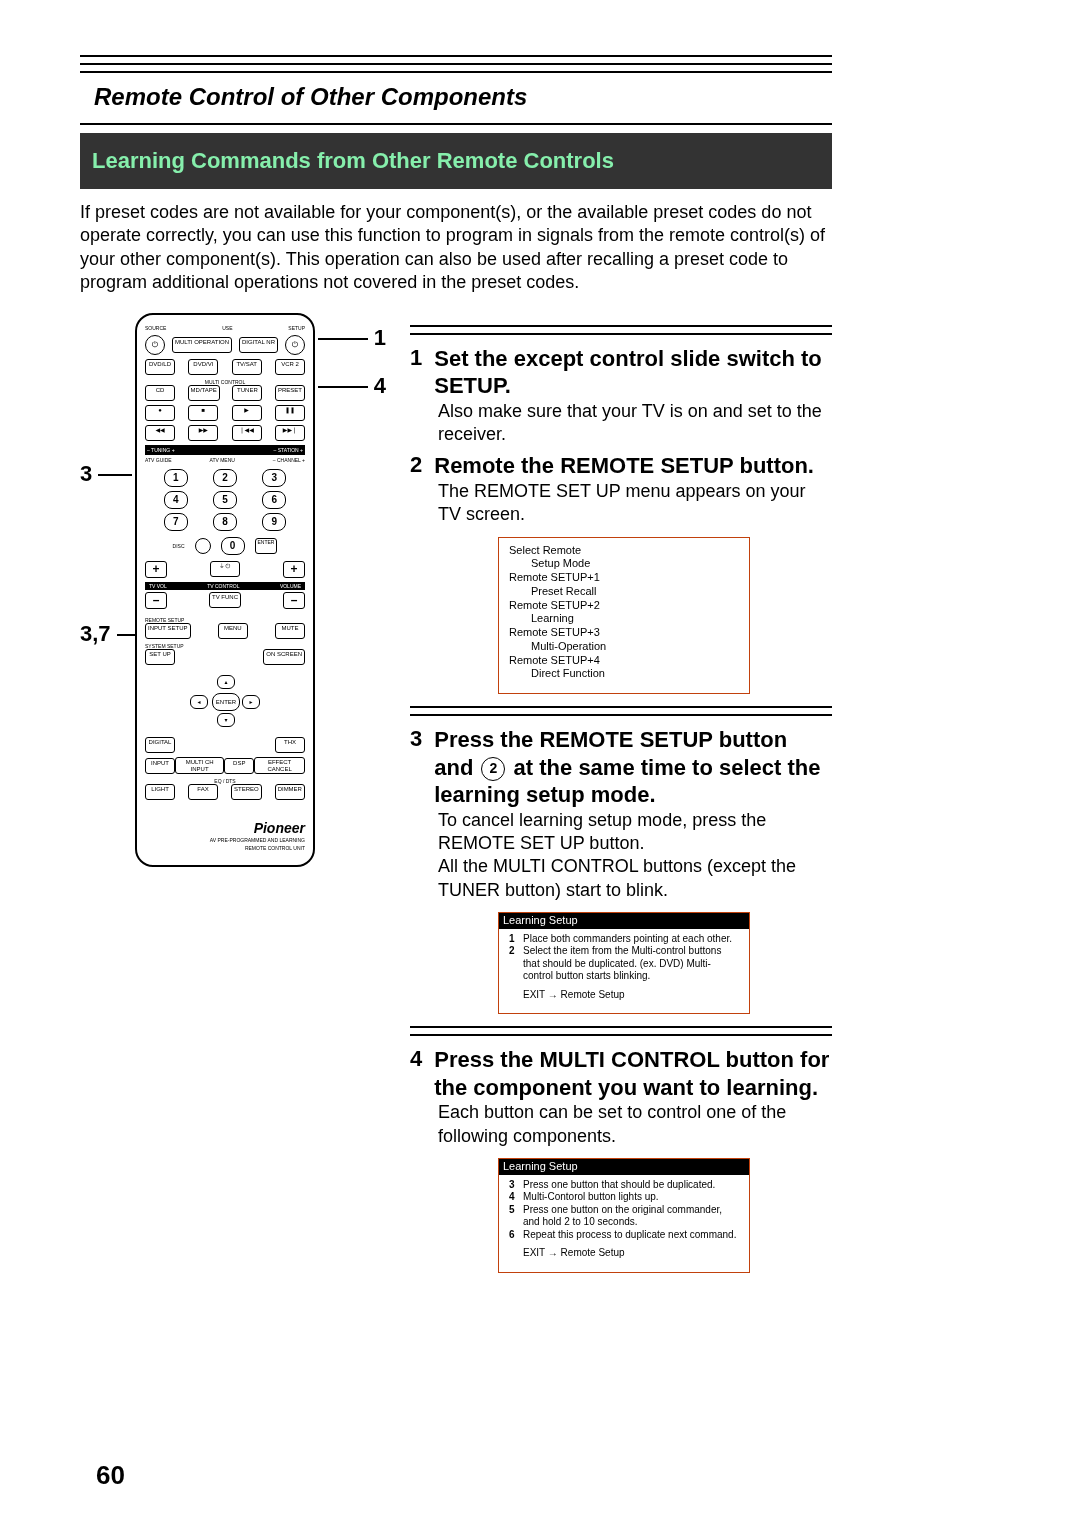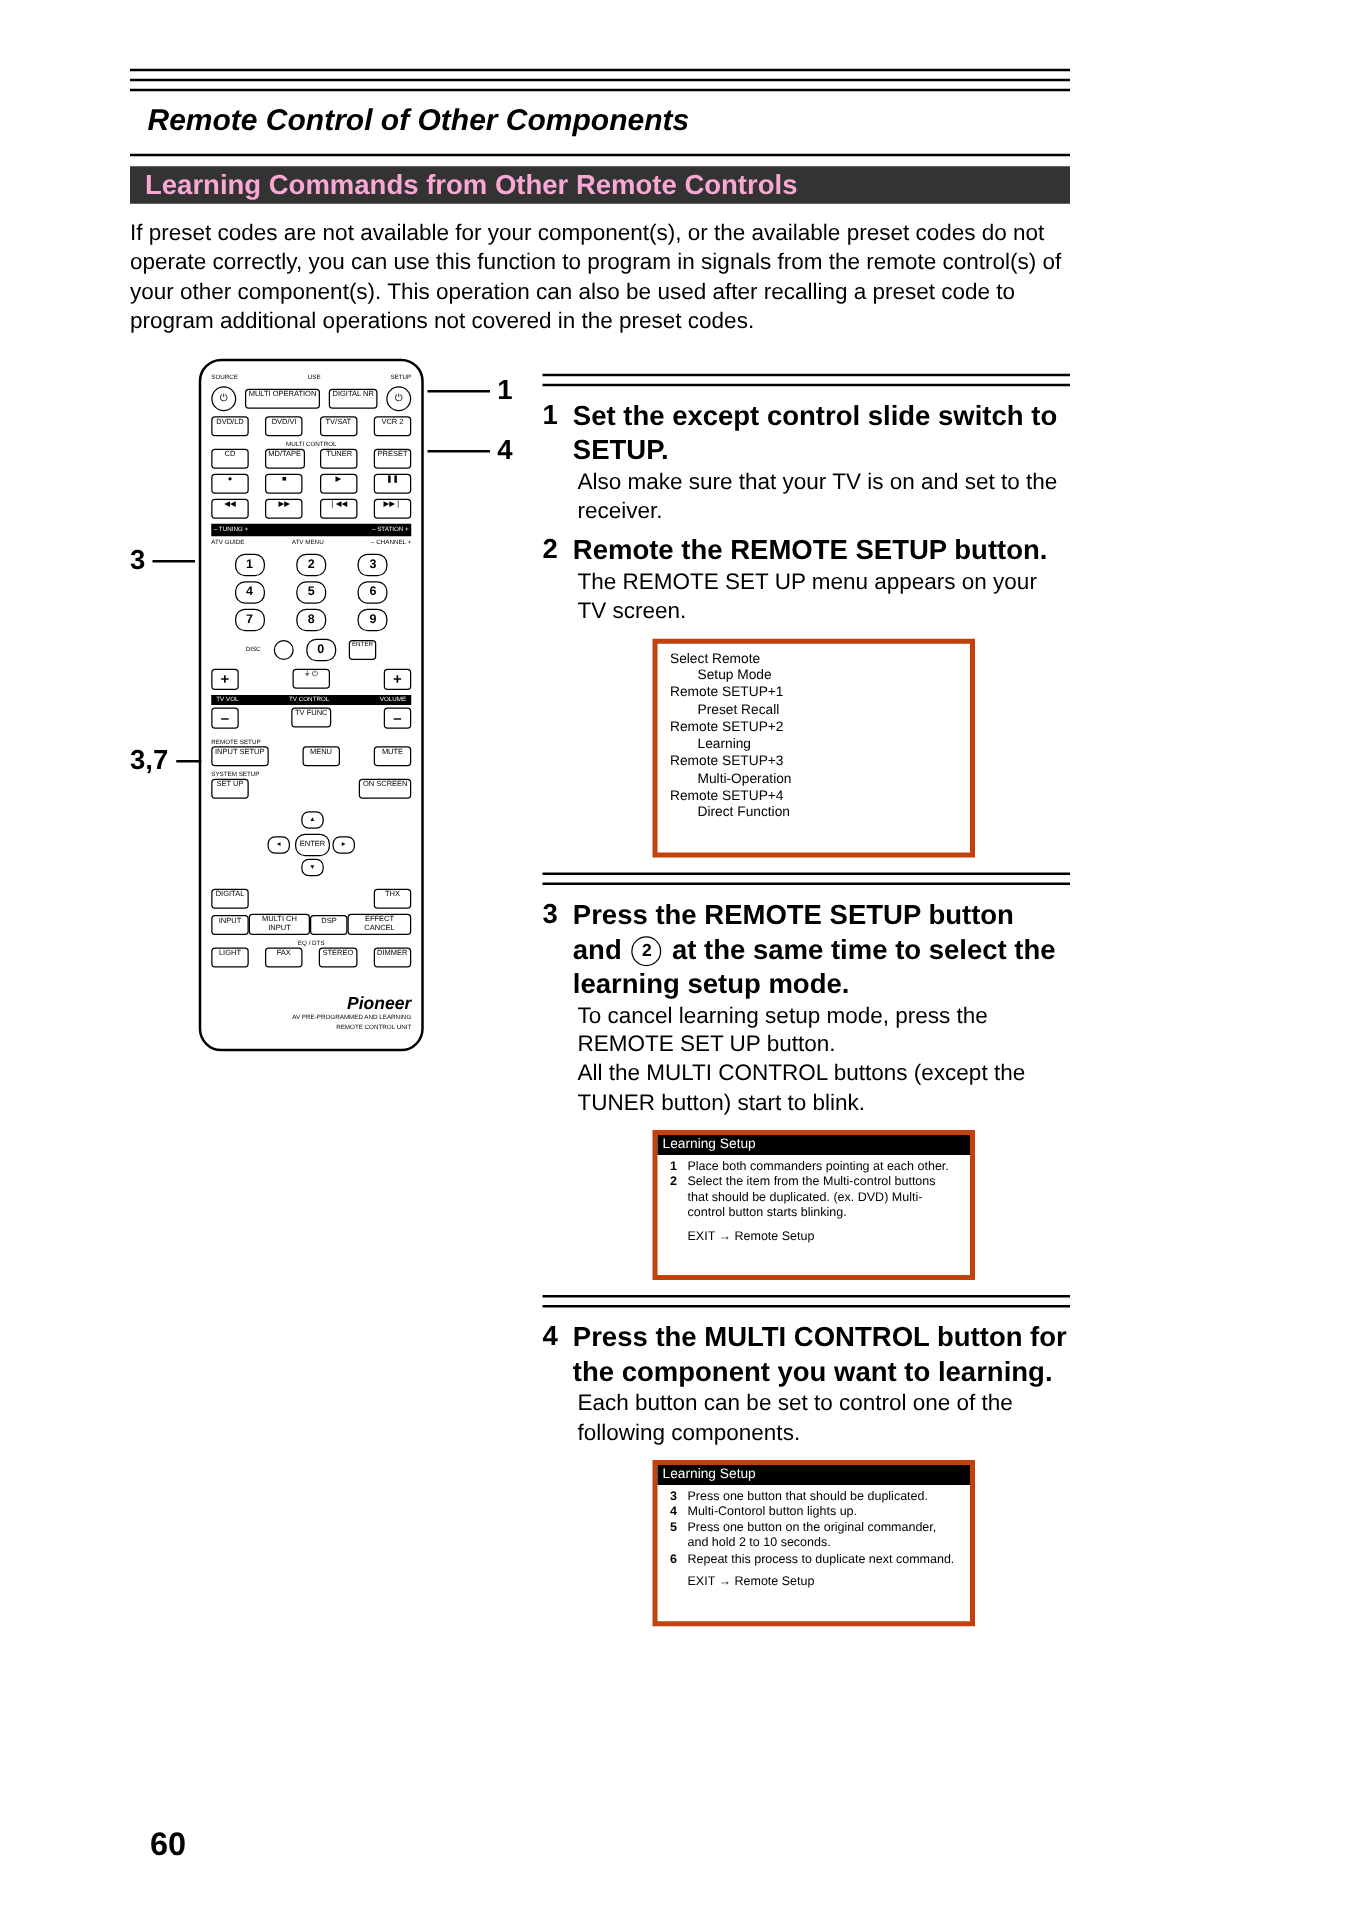--- a/index.html
+++ b/index.html
@@ -8,44 +8,43 @@
     font-family: Arial, Helvetica, sans-serif;
     color: #000;
     width: 1080px;
   }
   .page {
     box-sizing: border-box;
     width: 912px;
     min-height: 1526px;
     padding: 55px 80px 80px 80px;
     position: relative;
-    margin-left: 24px;
   }
   .top-rule-box {
     border-top: 2px solid #000;
     border-bottom: 2px solid #000;
     height: 6px;
     margin-bottom: 6px;
   }
   .header-box {
     border-top: 2px solid #000;
     border-bottom: 2px solid #000;
     padding: 10px 14px 12px 14px;
   }
   .header-title {
     font-weight: bold;
     font-style: italic;
     font-size: 24px;
   }
   .section-title-bar {
     background: #333;
-    color: #f9a8d4;
+    color: #86efac;
     font-weight: bold;
     font-size: 22px;
-    padding: 2px 12px;
+    padding: 15px 12px;
     margin-top: 8px;
   }
   .intro {
     font-size: 18px;
     line-height: 1.3;
     margin-top: 12px;
   }
   .content {
     display: flex;
     gap: 30px;
@@ -148,23 +147,23 @@
     align-items:center; justify-content:center; font-size:14px; font-weight:bold; margin:0 2px;
     vertical-align:middle;
   }
   .step-body {
     margin-left: 28px;
     font-size:18px;
     line-height:1.3;
   }
   .osd {
     width: 230px;
-    border: 4px solid #c2410c;
+    border: 1px solid #c2410c;
     margin: 10px 0 4px 60px;
-    padding: 6px 10px 24px;
+    padding: 6px 10px 12px;
     font-size: 12px;
     line-height: 1.25;
   }
   .osd .osd-title {
     background:#000; color:#fff; padding:1px 4px; margin:-6px -10px 4px; font-size:11px;
   }
   .osd-list { font-size:11px; }
   .osd-list .item-main { }
   .osd-list .item-sub { margin-left: 22px; }
   .osd-num-list { font-size:10px; }

